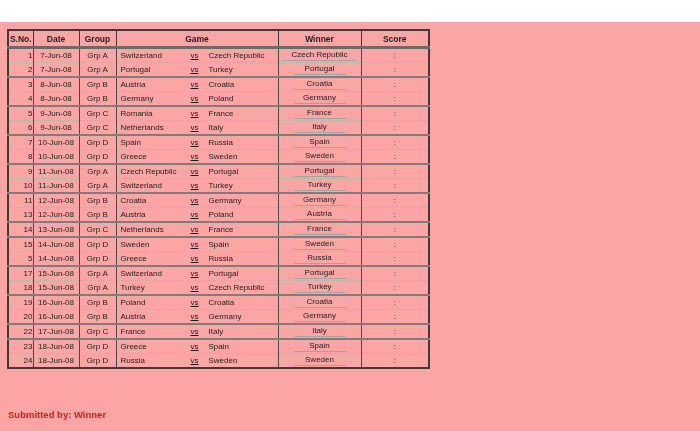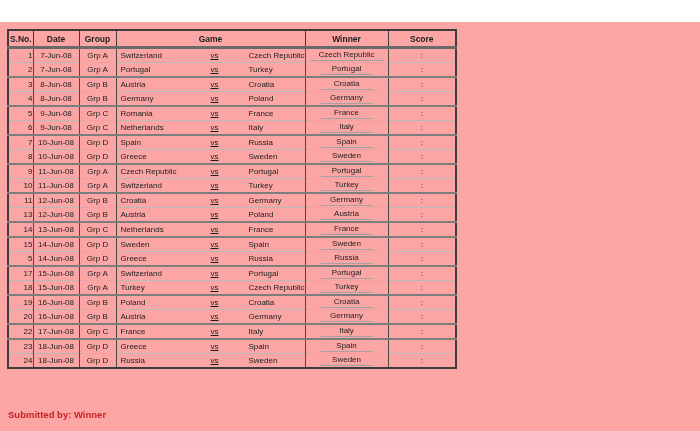--- a/index.html
+++ b/index.html
@@ -50,21 +50,21 @@
   }
   tr.pair-top td    { border-bottom: 1px dotted #b4b4b4; }
   tr.pair-bottom td { border-bottom: 2px solid #7d7d7d; }
   tr.last-row td    { border-bottom: none; }
 
   td.sno   { text-align: right; padding-right: 3px; }
   td.date  { text-align: center; }
   td.group { text-align: center; }
   td.score { text-align: center; }
 
-  .game-wrap { display: flex; align-items: flex-end; gap: 20px; }
+  .game-wrap { display: flex; align-items: flex-end; }
   .team1 { flex: 0 0 70px; padding-left: 4px; }
   .vs-label { flex: 0 0 14px; text-decoration: underline; }
   .team2 { padding-left: 4px; }
 
   td.winner { text-align: center; }
   .winner-name {
     display: inline-block;
     padding: 0 9px 1px 9px;
     border-bottom: 1px solid #a3a3a3;
     min-width: 34px;

